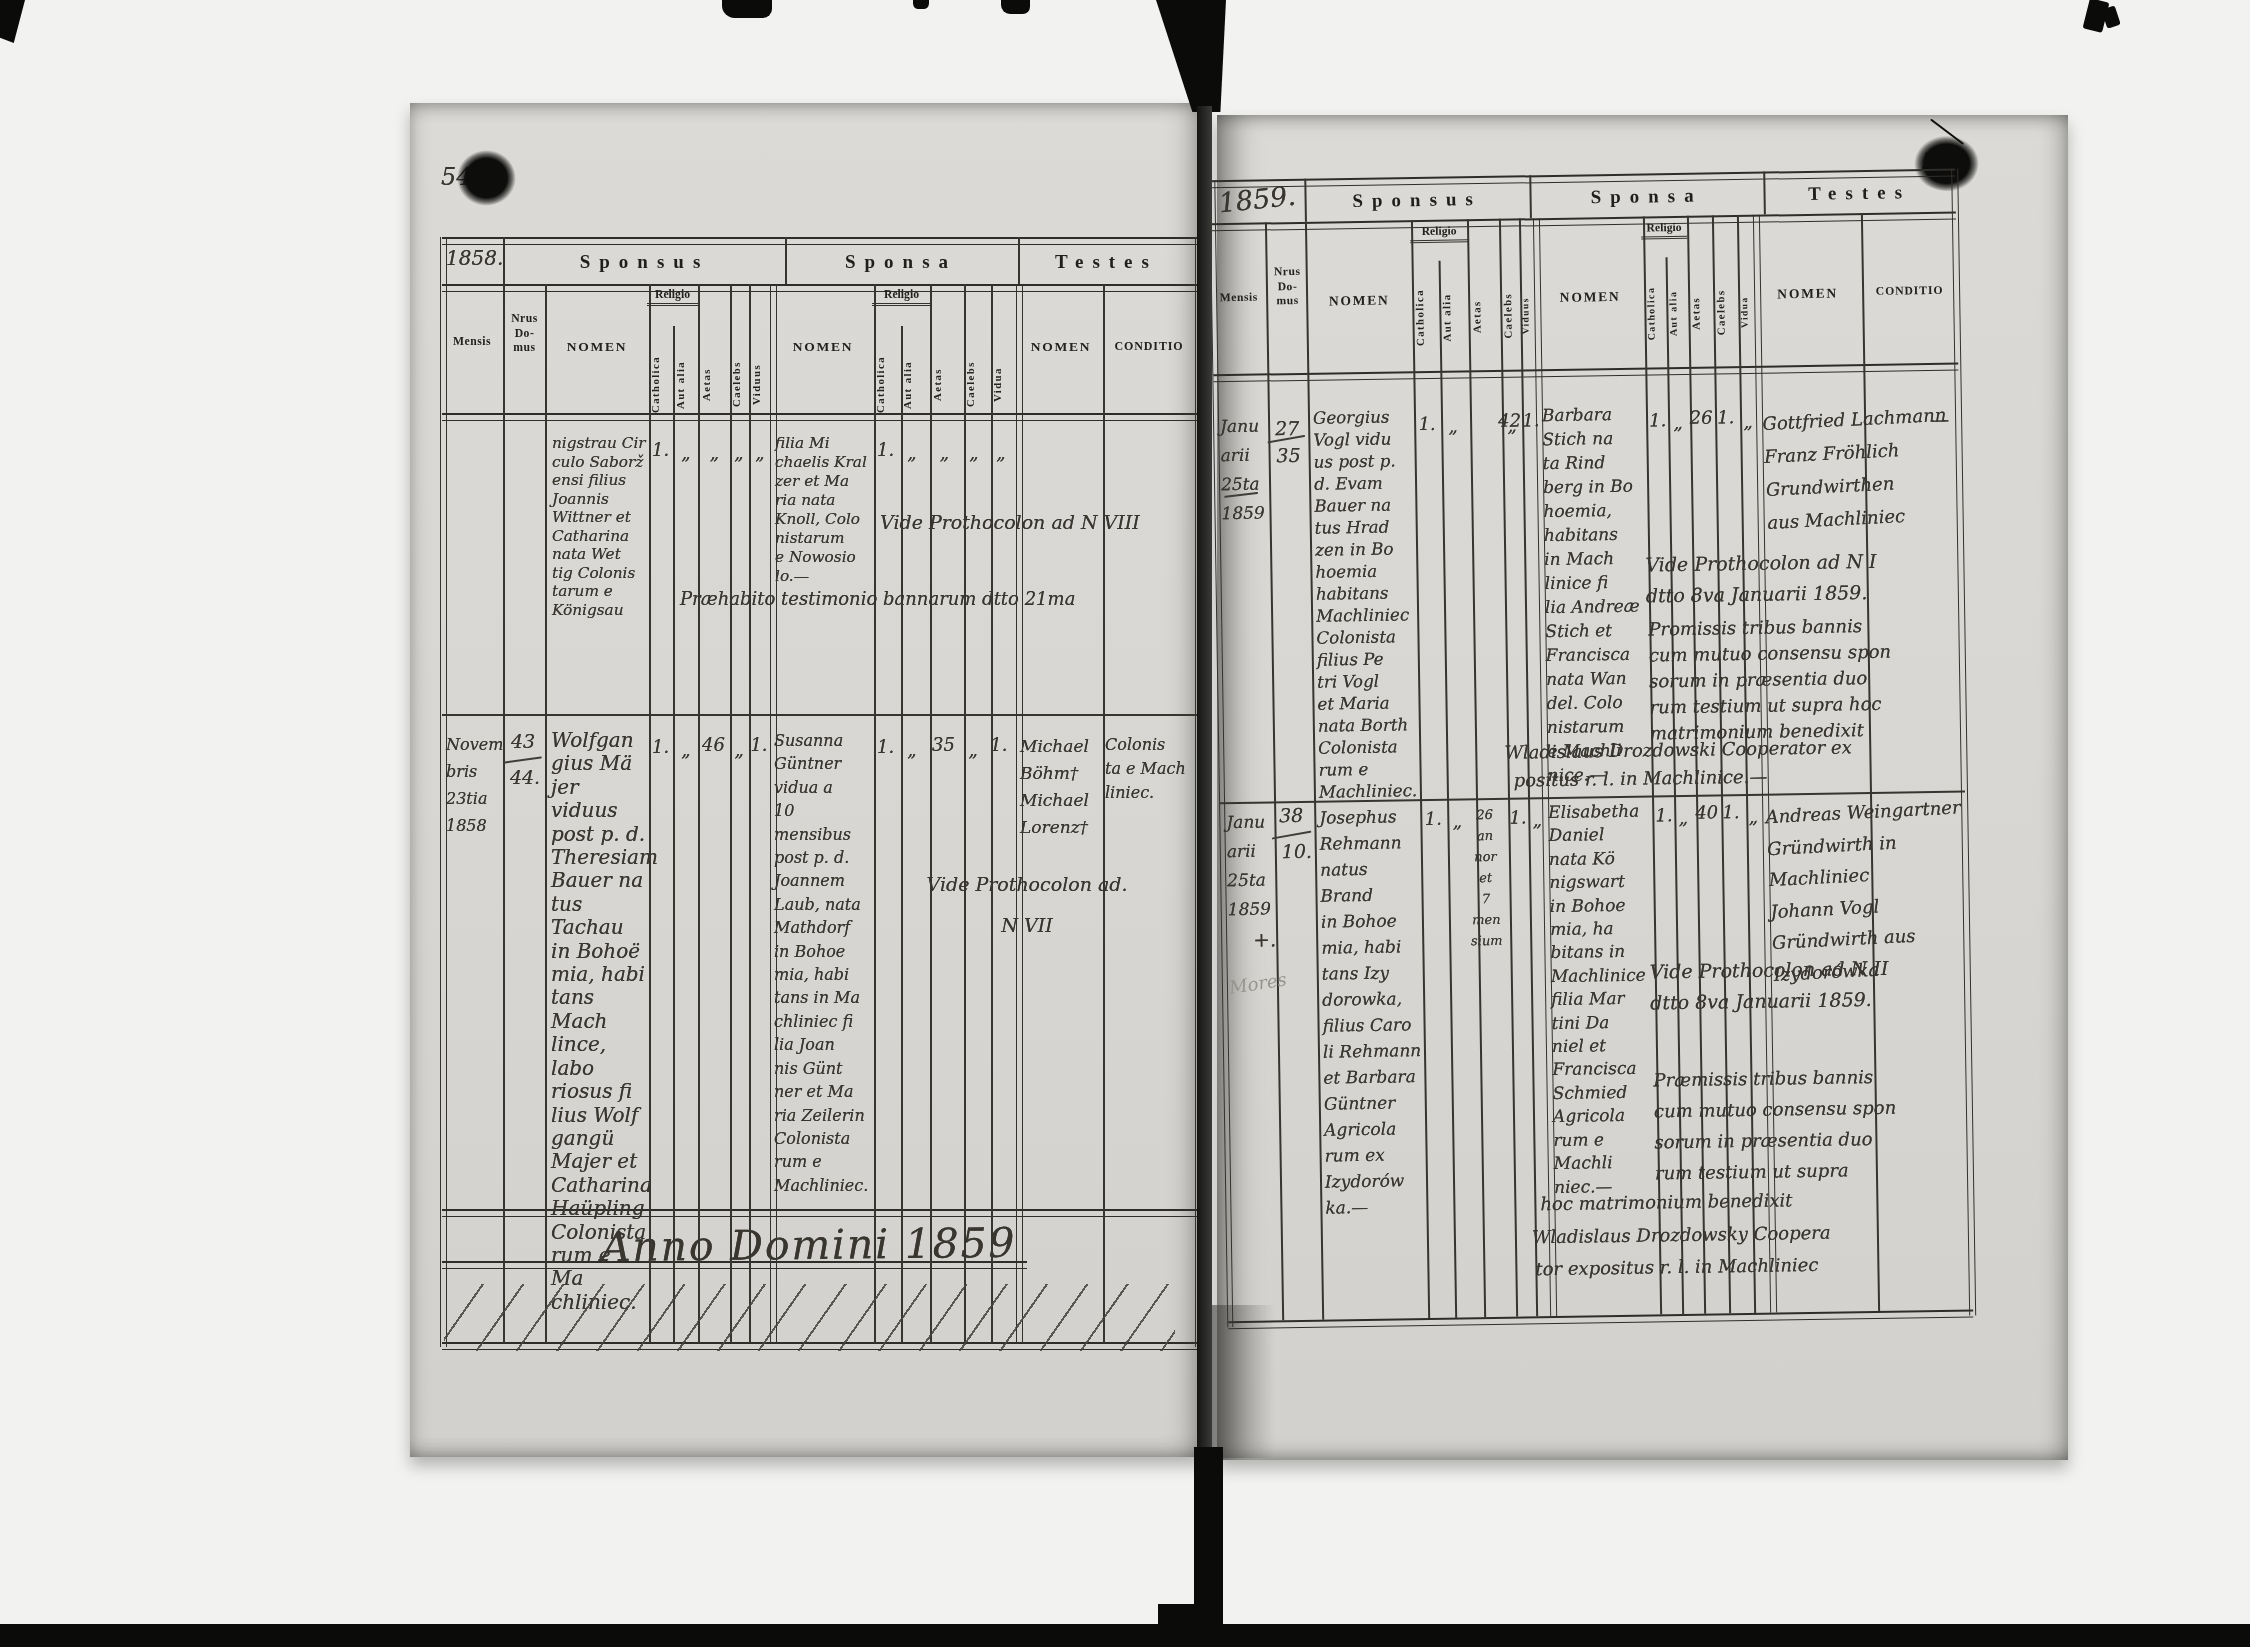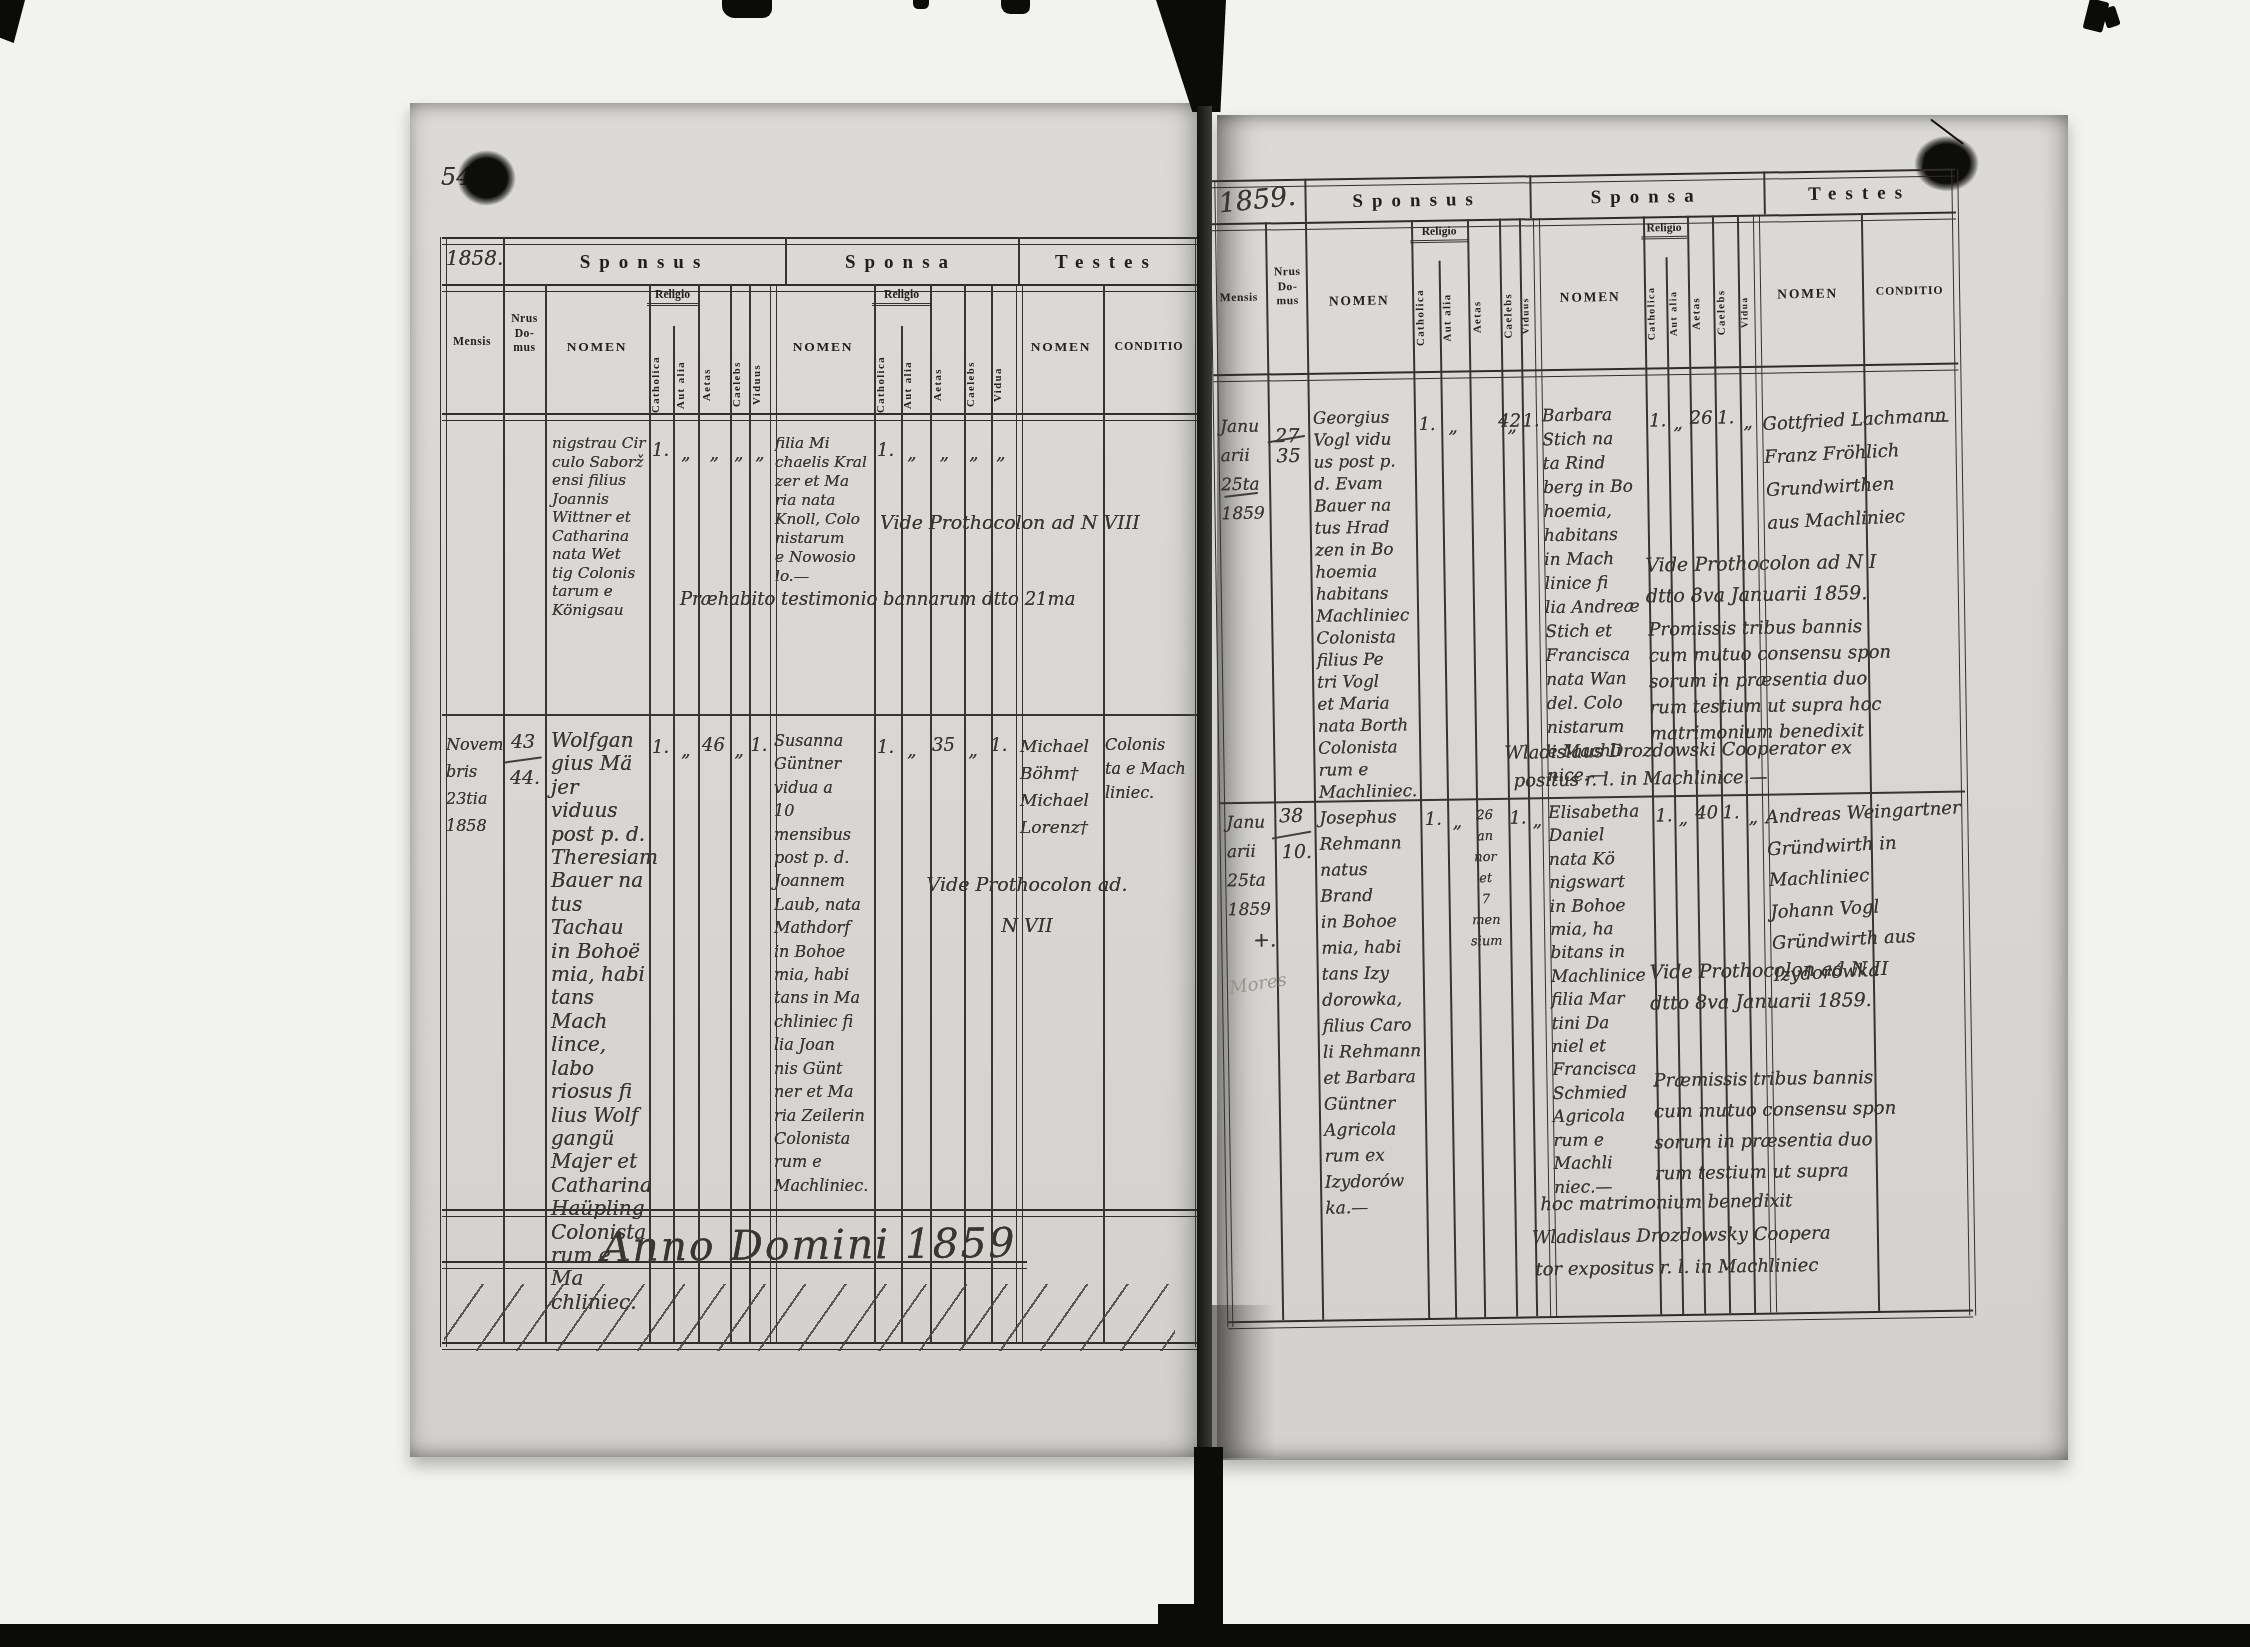--- a/index.html
+++ b/index.html
@@ -274,21 +274,21 @@
       <div class="rot" style="left:505px;top:155px;width:23.4px;height:101px;">Caelebs</div>
       <div class="rot" style="left:530px;top:155px;width:16px;height:101px;font-size:9.5px;">Vidua</div>
       <div class="lab nomen" style="left:545px;top:180px;width:107px;">NOMEN</div>
       <div class="lab" style="left:653px;top:180px;width:95px;font-size:11.7px;letter-spacing:0.9px;">CONDITIO</div>
 
       <div class="hw" style="left:9px;top:297px;width:49px;font-size:17px;line-height:29px;">Janu
 arii
 25ta
 1859</div>
       <i class="stk" style="left:11.7px;top:379px;width:34px;transform:rotate(-6deg);"></i>
-      <div class="hw mark" style="left:58px;top:309px;width:36px;font-size:19px;">27</div>
+      <div class="hw mark" style="left:58px;top:302px;width:36px;font-size:19px;">27</div>
       <i class="stk" style="left:56px;top:324px;width:38px;transform:rotate(-9deg);"></i>
       <div class="hw mark" style="left:59px;top:329px;width:36px;font-size:19px;">35</div>
       <div class="hw" style="left:102px;top:293px;width:101px;font-size:16.7px;line-height:22px;">Georgius
 Vogl vidu
 us post p.
 d. Evam
 Bauer na
 tus Hrad
 zen in Bo
 hoemia

